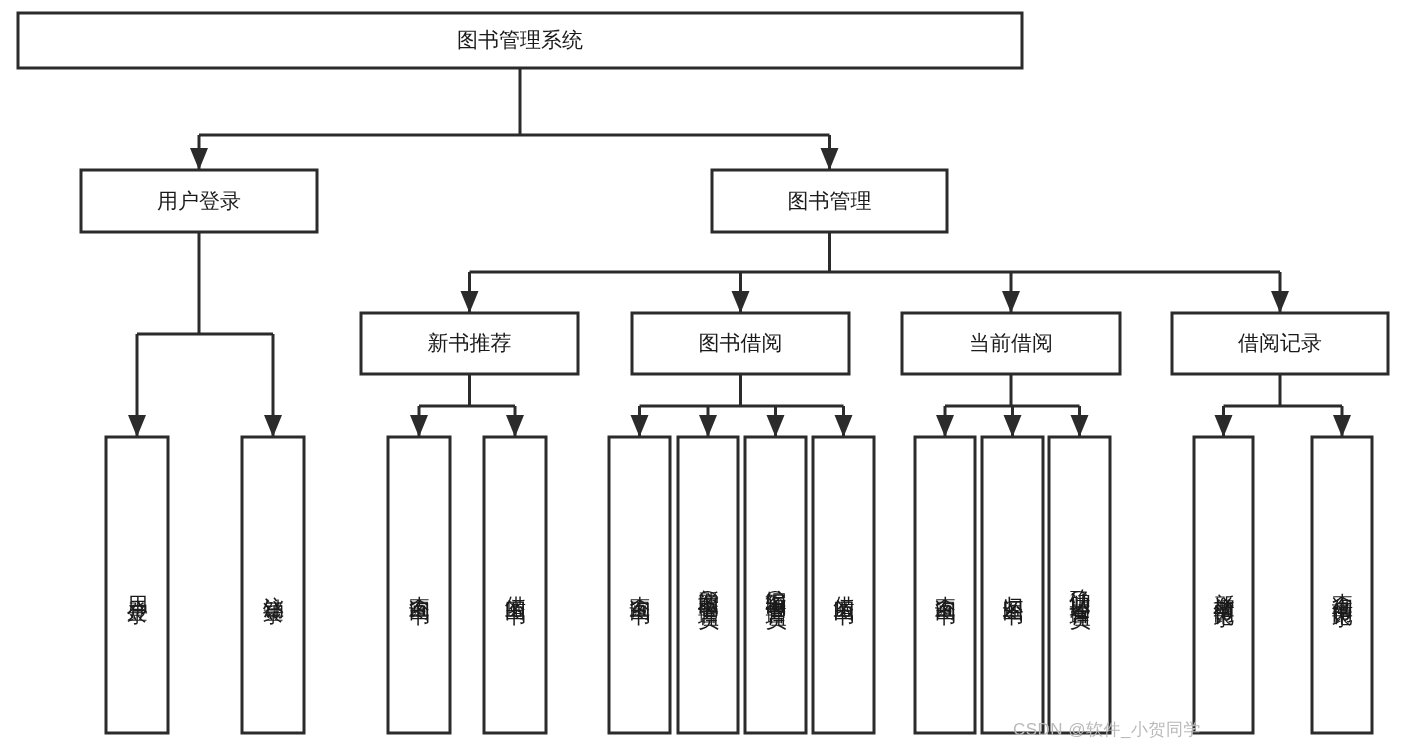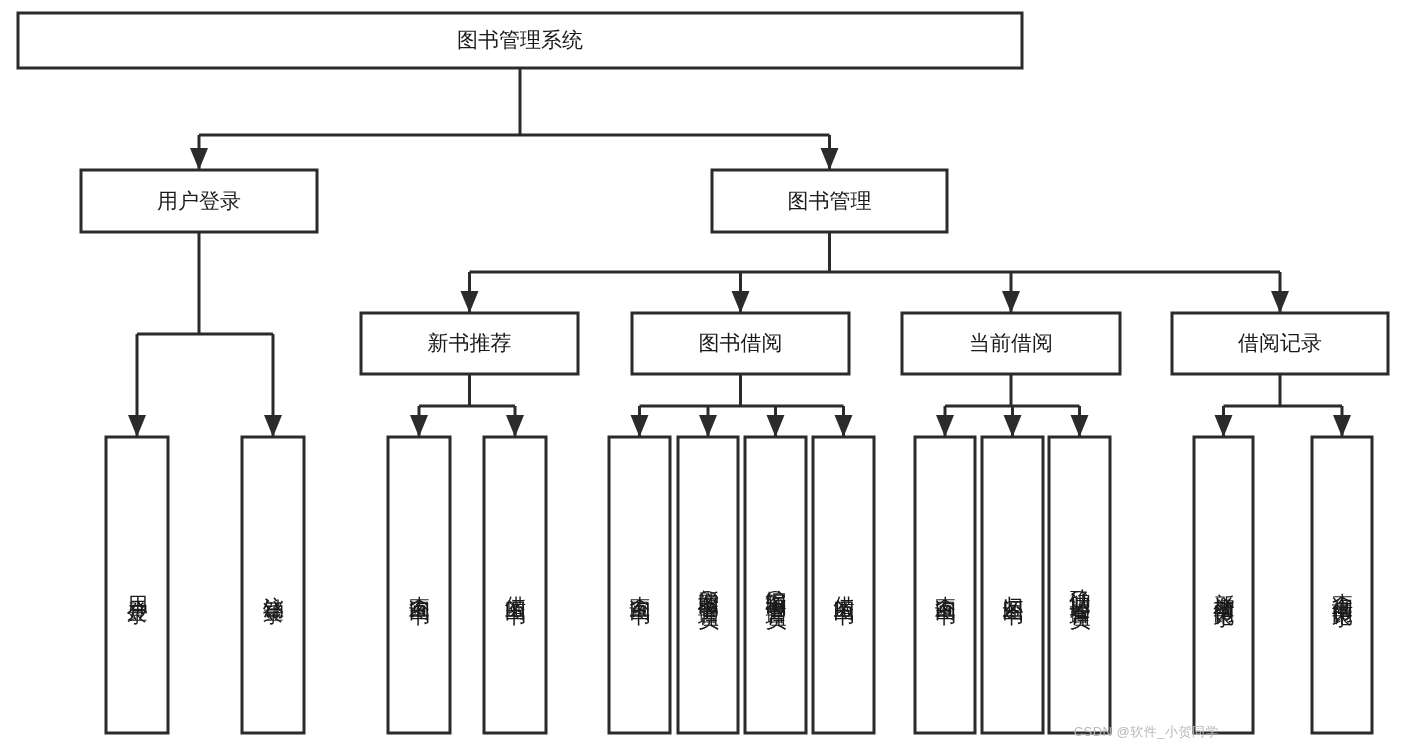--- a/index.html
+++ b/index.html
@@ -11,21 +11,20 @@
     width: 1405px;
     height: 747px;
     font-family: "Liberation Sans", "DejaVu Sans", sans-serif;
     overflow: hidden;
     position: relative;
   }
   #diagram-root {
     position: relative;
     width: 1211px;
     height: 747px;
-    padding-left: 18px;
   }
   svg#tree-svg {
     position: absolute;
     left: 0;
     top: 0;
     width: 1405px;
     height: 747px;
     display: block;
   }
   .node-box {
@@ -63,21 +62,21 @@
     letter-spacing: 3px;
     color: #1a1a1a;
     white-space: nowrap;
     pointer-events: none;
   }
   .watermark {
     position: absolute;
     right: 10px;
     bottom: 6px;
     font-family: "Liberation Sans", "DejaVu Sans", sans-serif;
-    font-size: 13px;
+    font-size: 17px;
     color: #b9b9b9;
     letter-spacing: 0.5px;
     white-space: nowrap;
   }
 </style>
 </head>
 <body>
 
 <div id="diagram-root">
 

